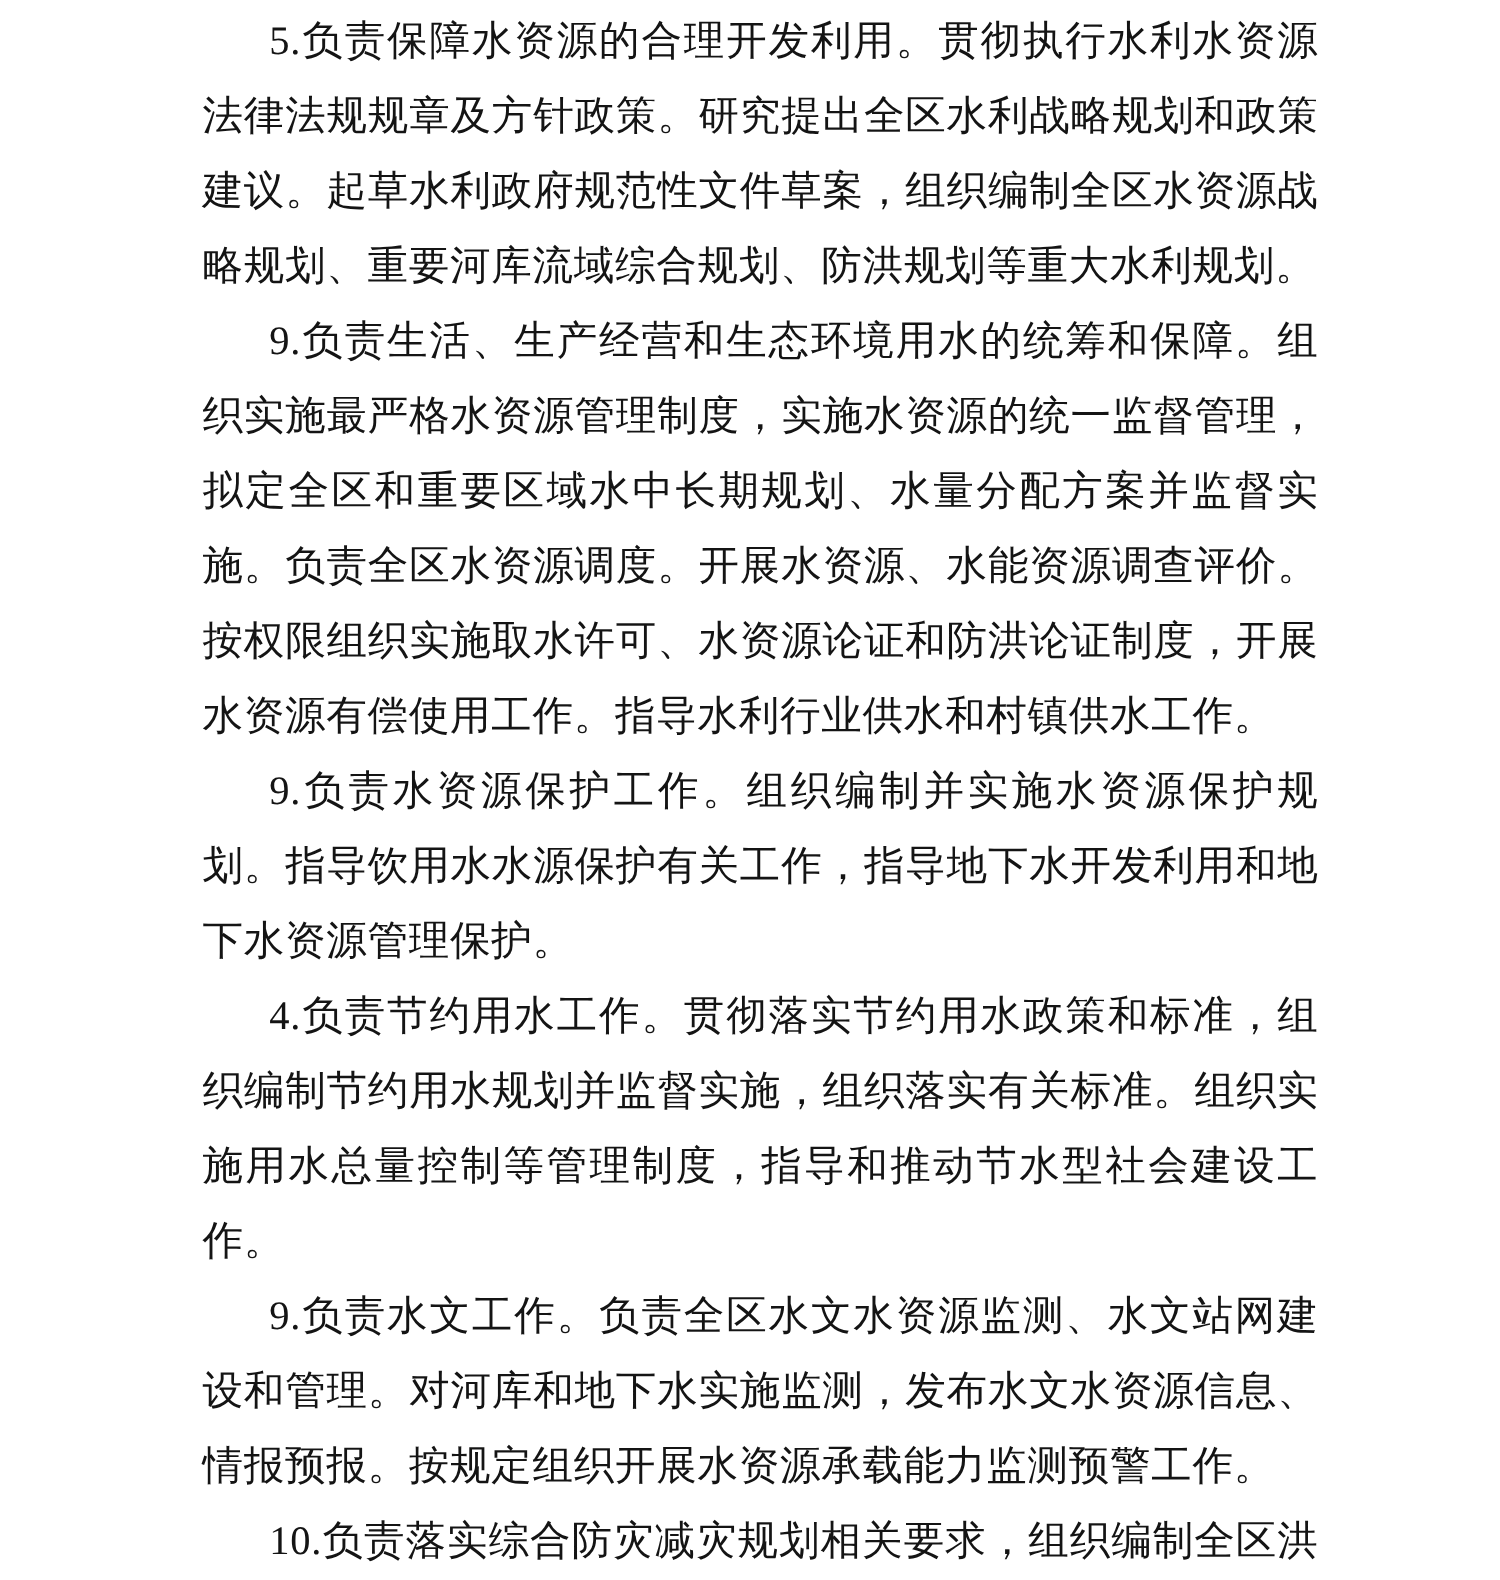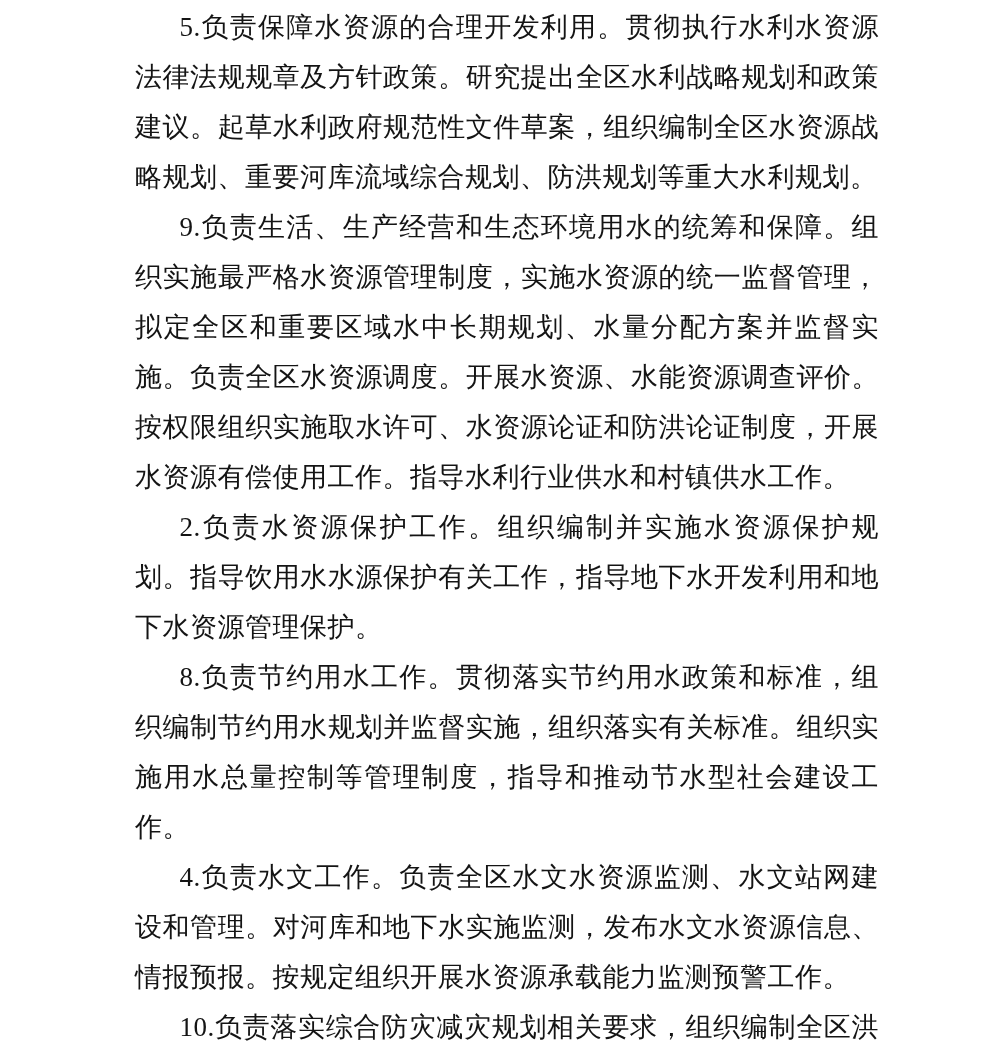--- a/index.html
+++ b/index.html
@@ -32,17 +32,17 @@
     letter-spacing: 0.5px;
     word-break: break-all;
   }
 </style>
 </head>
 <body>
 
 <div class="page">
   <p class="doc-par">5.负责保障水资源的合理开发利用。贯彻执行水利水资源法律法规规章及方针政策。研究提出全区水利战略规划和政策建议。起草水利政府规范性文件草案，组织编制全区水资源战略规划、重要河库流域综合规划、防洪规划等重大水利规划。</p>
   <p class="doc-par">9.负责生活、生产经营和生态环境用水的统筹和保障。组织实施最严格水资源管理制度，实施水资源的统一监督管理，拟定全区和重要区域水中长期规划、水量分配方案并监督实施。负责全区水资源调度。开展水资源、水能资源调查评价。按权限组织实施取水许可、水资源论证和防洪论证制度，开展水资源有偿使用工作。指导水利行业供水和村镇供水工作。</p>
-  <p class="doc-par">2.负责水资源保护工作。组织编制并实施水资源保护规划。指导饮用水水源保护有关工作，指导地下水开发利用和地下水资源管理保护。</p>
-  <p class="doc-par">8.负责节约用水工作。贯彻落实节约用水政策和标准，组织编制节约用水规划并监督实施，组织落实有关标准。组织实施用水总量控制等管理制度，指导和推动节水型社会建设工作。</p>
-  <p class="doc-par">4.负责水文工作。负责全区水文水资源监测、水文站网建设和管理。对河库和地下水实施监测，发布水文水资源信息、情报预报。按规定组织开展水资源承载能力监测预警工作。</p>
+  <p class="doc-par">9.负责水资源保护工作。组织编制并实施水资源保护规划。指导饮用水水源保护有关工作，指导地下水开发利用和地下水资源管理保护。</p>
+  <p class="doc-par">4.负责节约用水工作。贯彻落实节约用水政策和标准，组织编制节约用水规划并监督实施，组织落实有关标准。组织实施用水总量控制等管理制度，指导和推动节水型社会建设工作。</p>
+  <p class="doc-par">9.负责水文工作。负责全区水文水资源监测、水文站网建设和管理。对河库和地下水实施监测，发布水文水资源信息、情报预报。按规定组织开展水资源承载能力监测预警工作。</p>
   <p class="doc-par">10.负责落实综合防灾减灾规划相关要求，组织编制全区洪水干旱灾害防治规划并指导实施。承担水情旱情监测预警工作。组</p>
 </div>
 
 </body></html>

